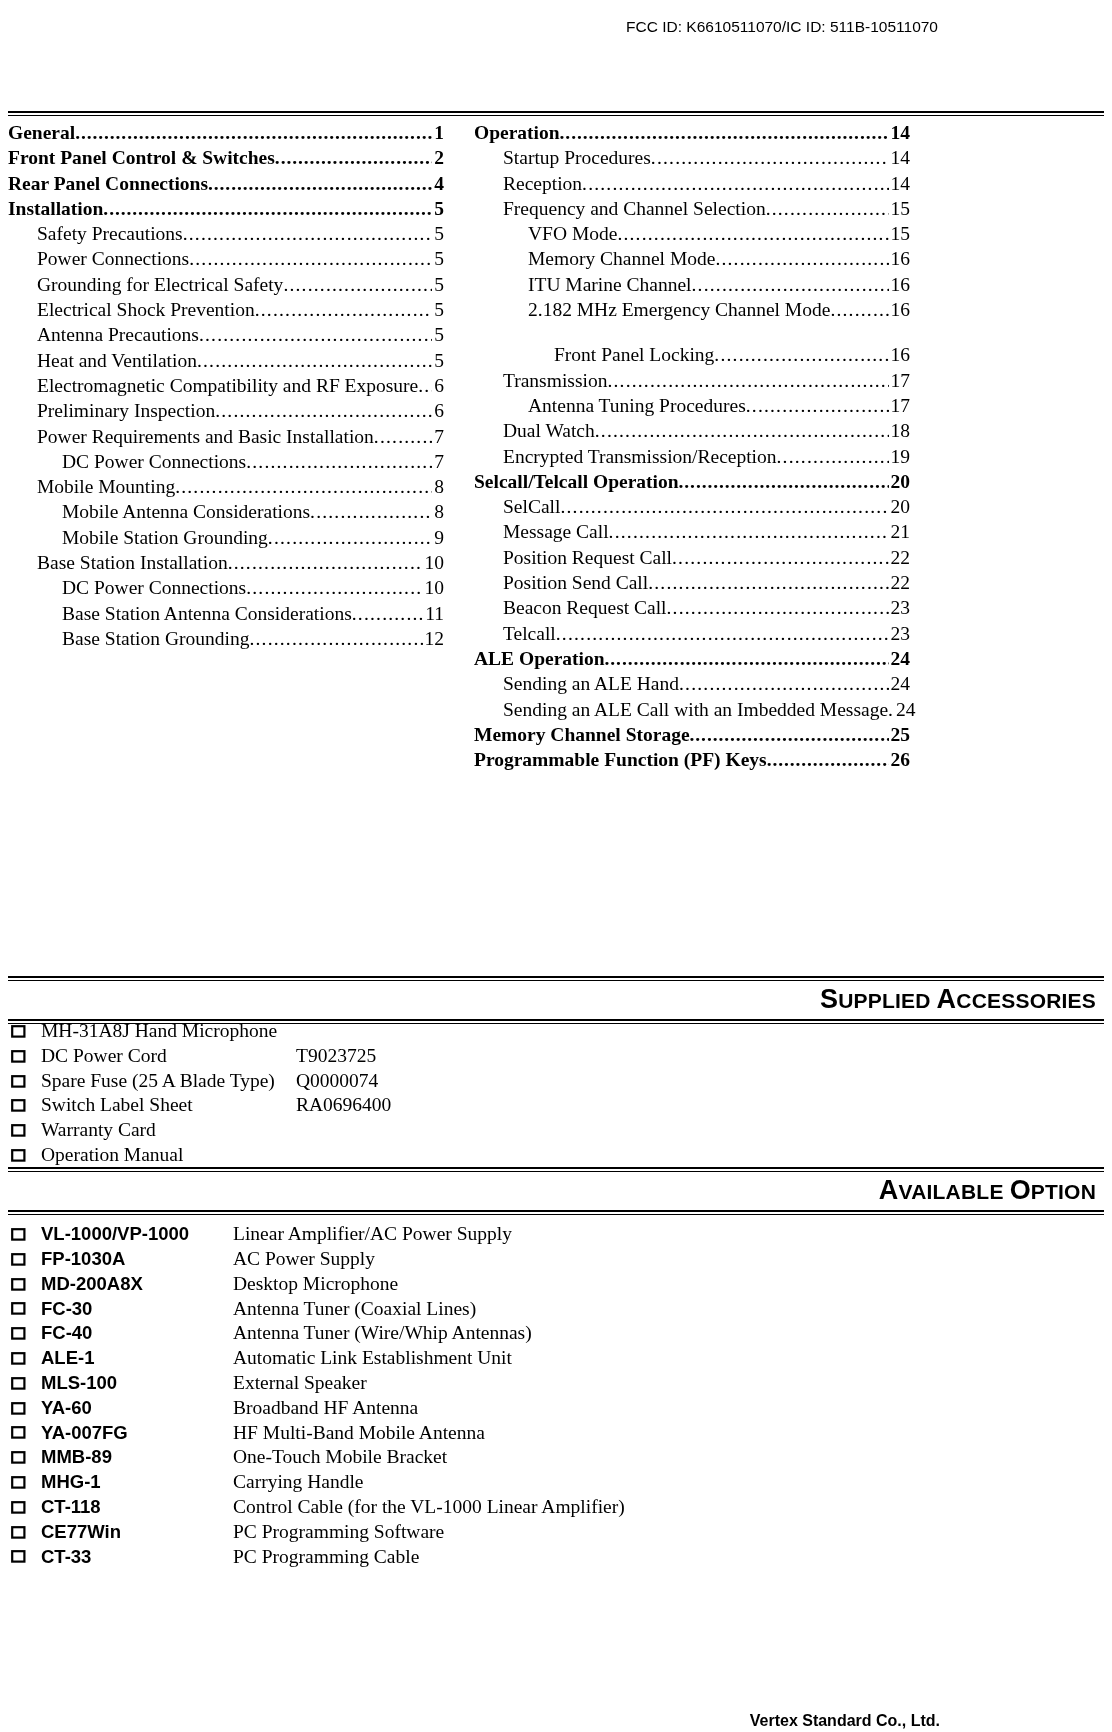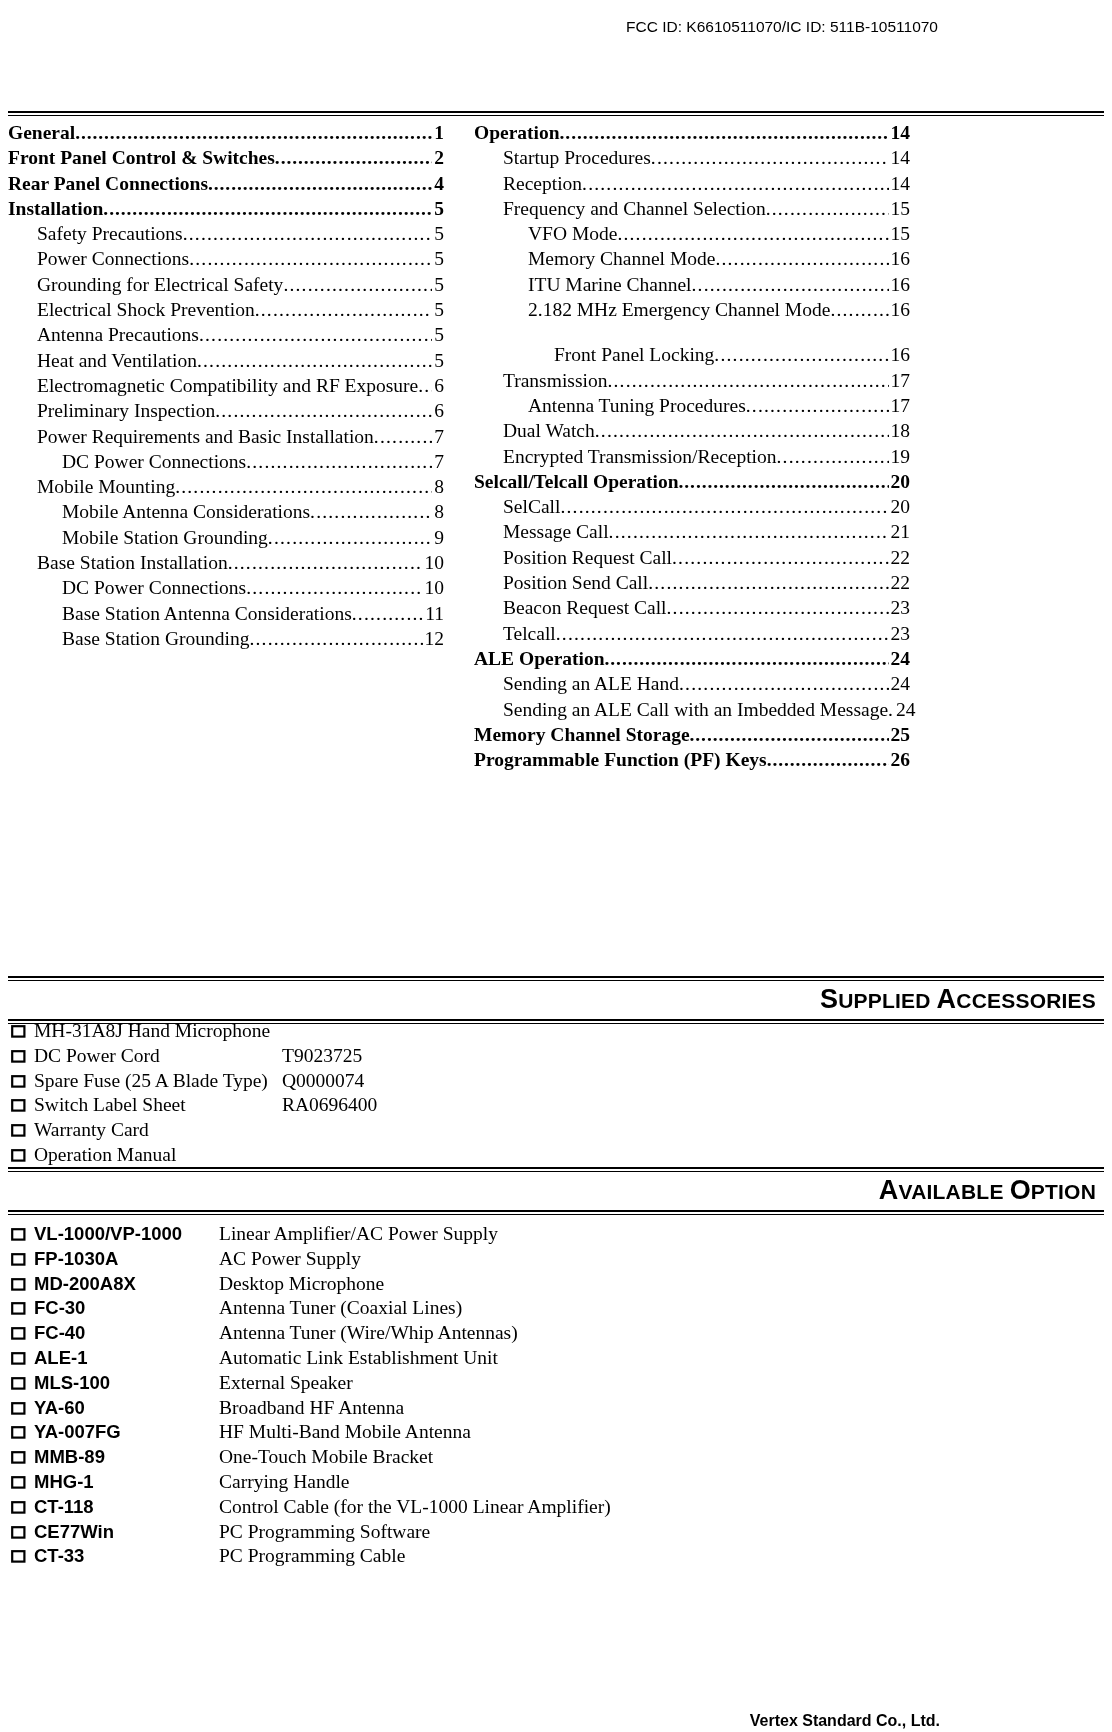--- a/index.html
+++ b/index.html
@@ -138,24 +138,25 @@
   .sect-title .big { font-size: 27px; }
 
   
   .item-list {
     position: absolute;
     left: 8px;
     width: 900px;
   }
   .item-row {
     display: flex;
-    align-items: center;
+    align-items: flex-end;
     font-size: 19.5px;
     line-height: 24.8px;
     white-space: nowrap;
+    gap: 7px;
   }
   .chkwrap {
     flex: 0 0 26px;
     position: relative;
     height: 24.8px;
   }
   .chkwrap svg {
     position: absolute;
     left: 3px;
     top: 6px;

